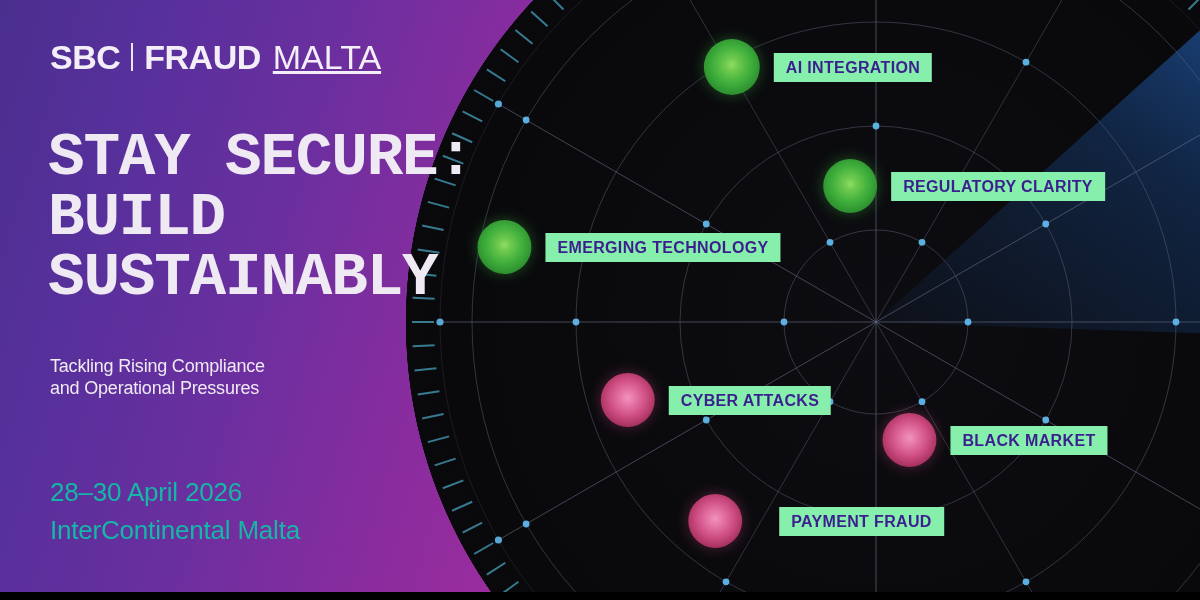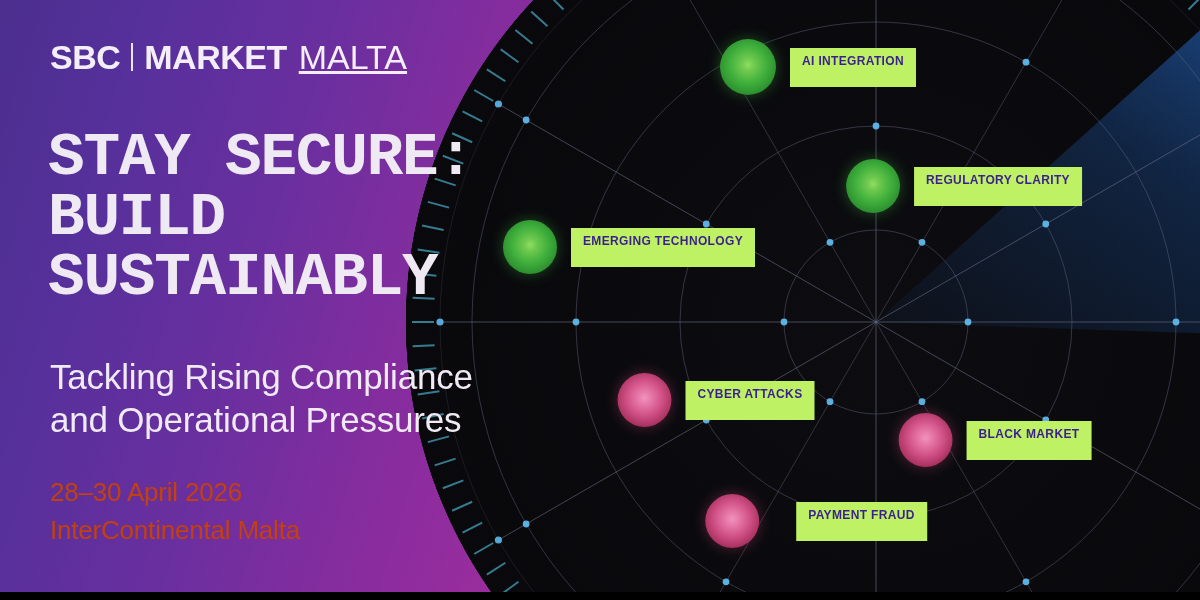--- a/index.html
+++ b/index.html
@@ -70,28 +70,28 @@
   .headline{
     position:absolute; left:48px; top:128px; width:600px;
     color:#efe9f3;
     font-weight:700; font-size:61px; line-height:0.98;
     letter-spacing:-1.2px; text-transform:uppercase;font-family:Liberation Mono, monospace;
   }
   .headline .ln{ display:block; }
 
   .subhead{
     position:absolute; left:50px; top:356px; width:470px;
-    color:#f0eaf4; font-weight:500; font-size:35px; line-height:1.22;
+    color:#f0eaf4; font-weight:500; font-size:18px; line-height:1.22;
     letter-spacing:-0.2px;
   }
   .subhead .ln{ display:block; }
 
   .meta{
     position:absolute; left:50px; top:474px; width:470px;
-    color:#c2410c; font-weight:400; font-size:26px; line-height:1.45;
+    color:#14b8a6; font-weight:400; font-size:26px; line-height:1.45;
     letter-spacing:-0.2px;
   }
   .meta .ln{ display:block; }
 
   
   .node{
     position:absolute;
     display:flex; align-items:center;
     transform:translate(-50%,-50%);
     white-space:nowrap;
@@ -105,24 +105,24 @@
       #8ede63 0%, #6ec94e 16%, #3faf3c 46%, #2e9230 70%, #1f6c27 100%);
     box-shadow:0 0 14px rgba(62,170,60,.42);
   }
   .blob.pink{
     background:radial-gradient(circle at 50% 46%,
       #f094bb 0%, #e87aab 16%, #cf4f84 46%, #ab3362 70%, #7e1f48 100%);
     box-shadow:0 0 14px rgba(200,70,120,.38);
   }
   .node-label{
     margin-left:14px;
-    background:#bef264;
+    background:#86efac;
     color:#3b1f8f;
-    font-weight:700; font-size:12px; letter-spacing:0.35px;
-    padding:7px 12px 20px;
+    font-weight:700; font-size:16px; letter-spacing:0.35px;
+    padding:7px 12px 6px;
     line-height:1;
   }
 </style>
 </head>
 <body>
 
 <div class="stage">
 
   <div class="radar-backdrop"></div>
 
@@ -328,21 +328,21 @@
     </svg>
   </div>
 
   <div class="panel"></div>
 
   <div class="content">
 
     <div class="logo">
       <span class="bold">SBC</span>
       <span class="bar"></span>
-      <span class="bold">MARKET</span>
+      <span class="bold">FRAUD</span>
       <span class="light">MALTA</span>
     </div>
 
     <h1 class="headline">
       <span class="ln">Stay Secure:</span>
       <span class="ln">Build</span>
       <span class="ln">Sustainably</span>
     </h1>
 
     <div class="subhead">

